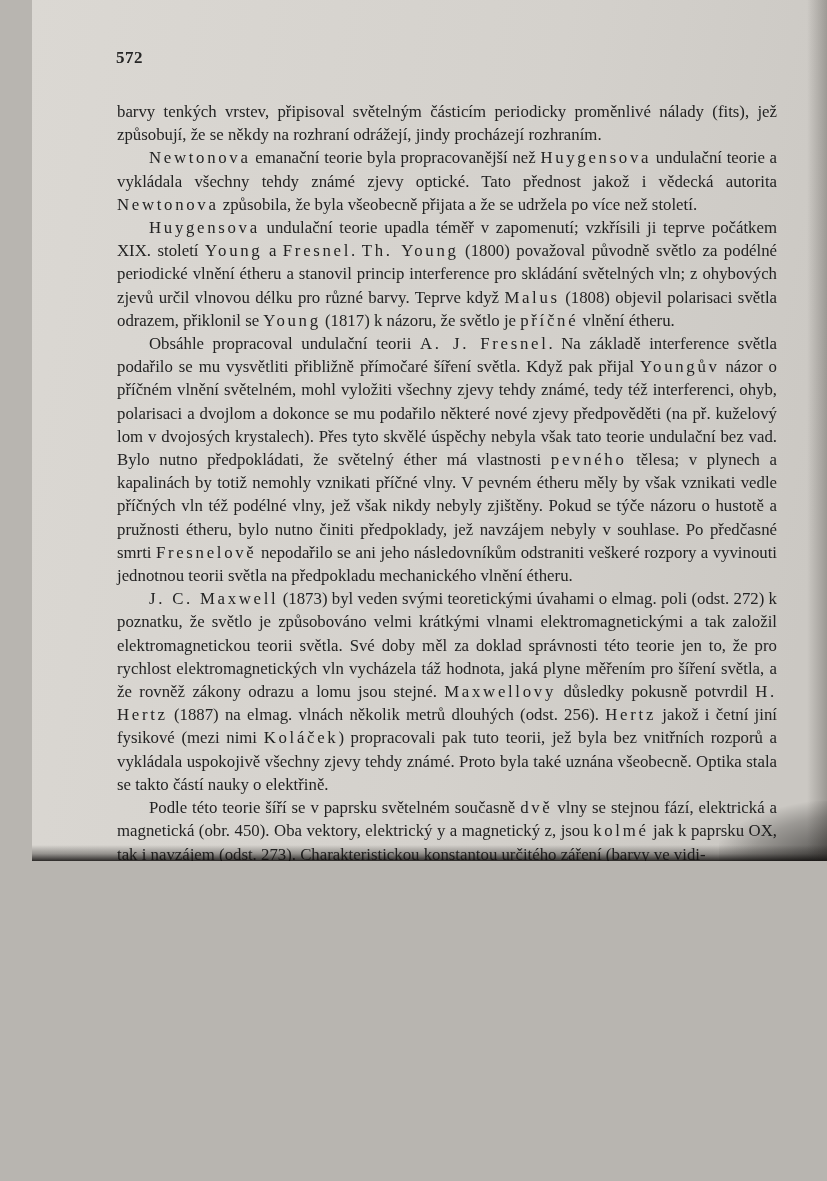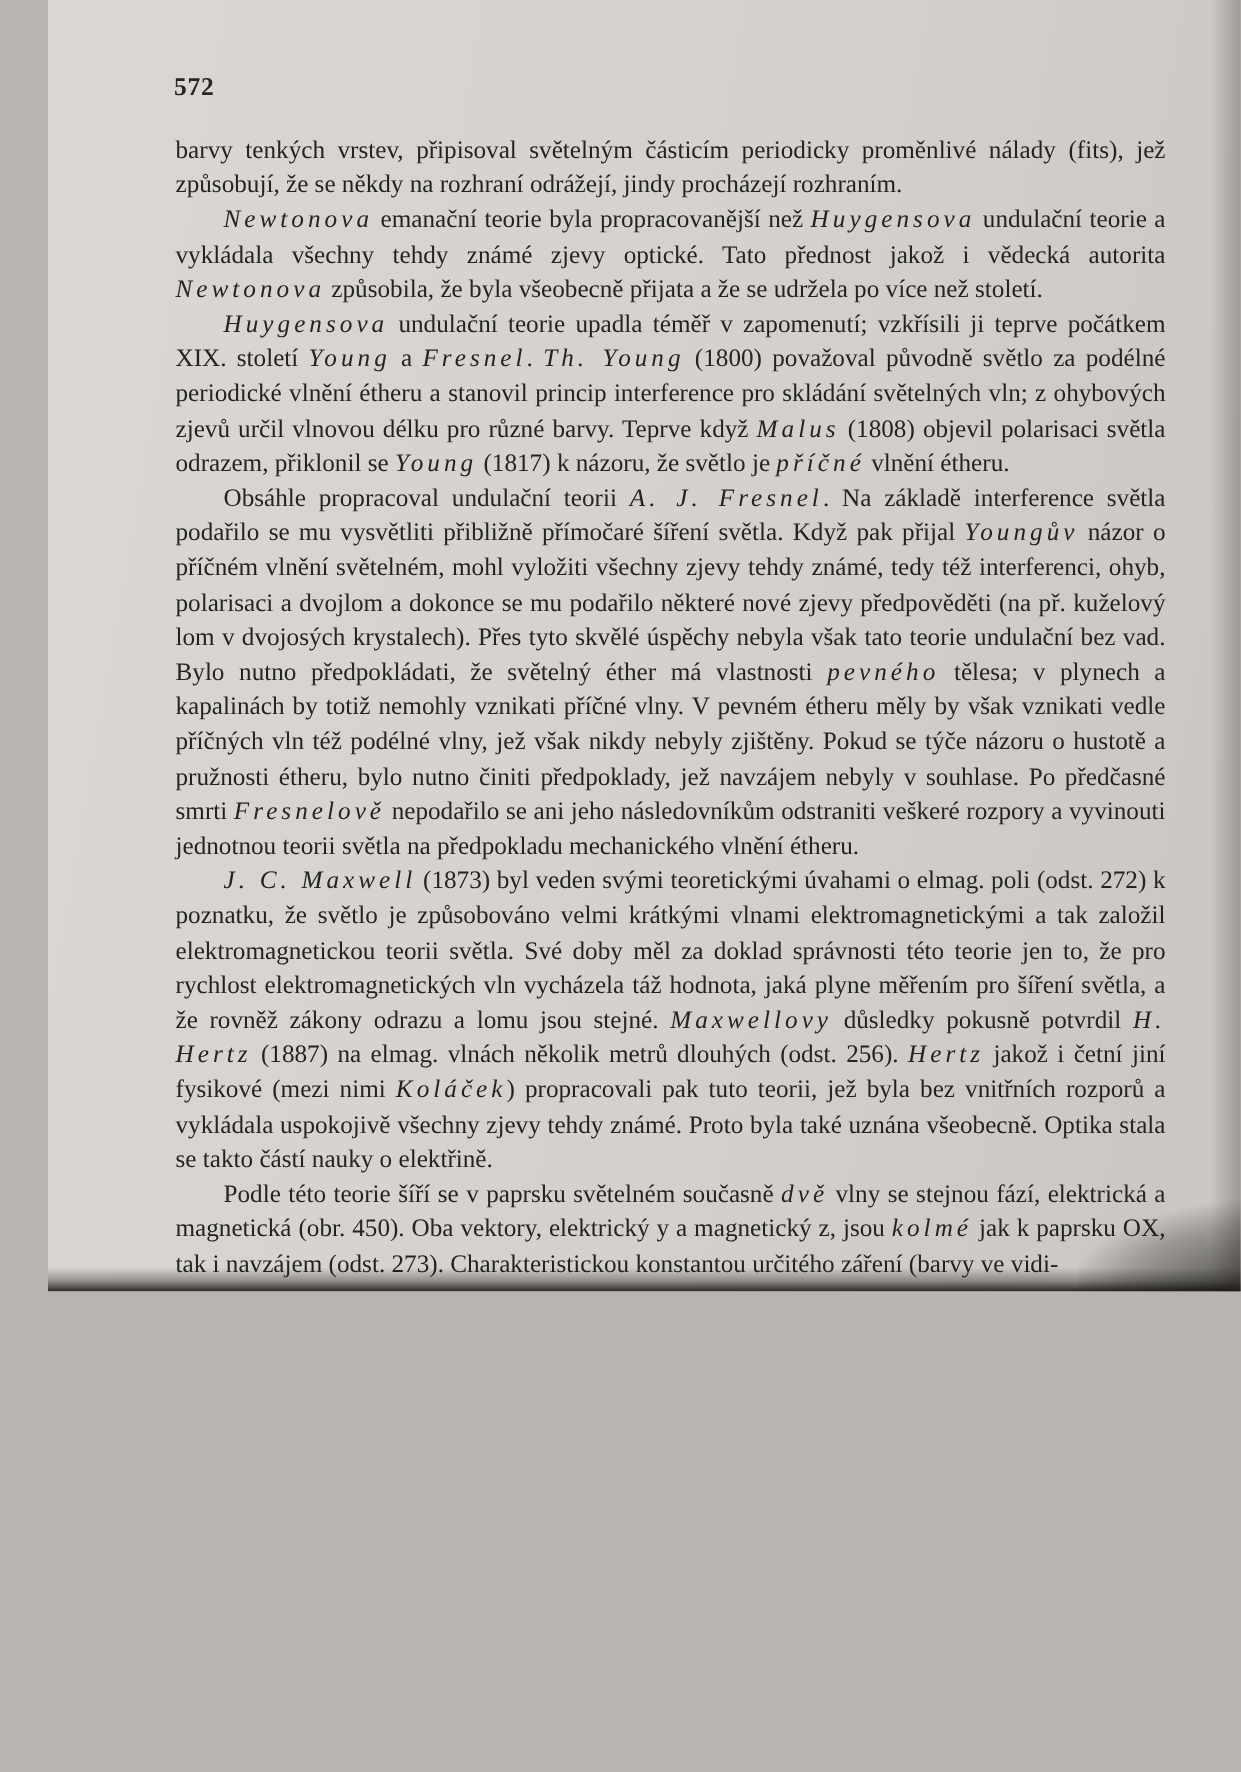--- a/index.html
+++ b/index.html
@@ -26,36 +26,35 @@
     left: 84px;
     top: 48px;
     font-size: 17px;
     font-weight: bold;
     color: #272727;
     letter-spacing: 0.5px;
   }
   .body-text {
     position: absolute;
     left: 85px;
-    top: 88px;
+    top: 100px;
     width: 660px;
     font-size: 16.8px;
     line-height: 23.2px;
     color: #232323;
     text-align: justify;
   }
   .body-text p {
     margin: 0;
   }
   .body-text p.ind {
     text-indent: 32px;
   }
   .sp {
     letter-spacing: 0.16em;
-    font-style: italic;
   }
   .it {
   }
   .edge-right {
     position: absolute;
     top: 0;
     right: 0;
     width: 52px;
     height: 100%;
     background: linear-gradient(to right,

